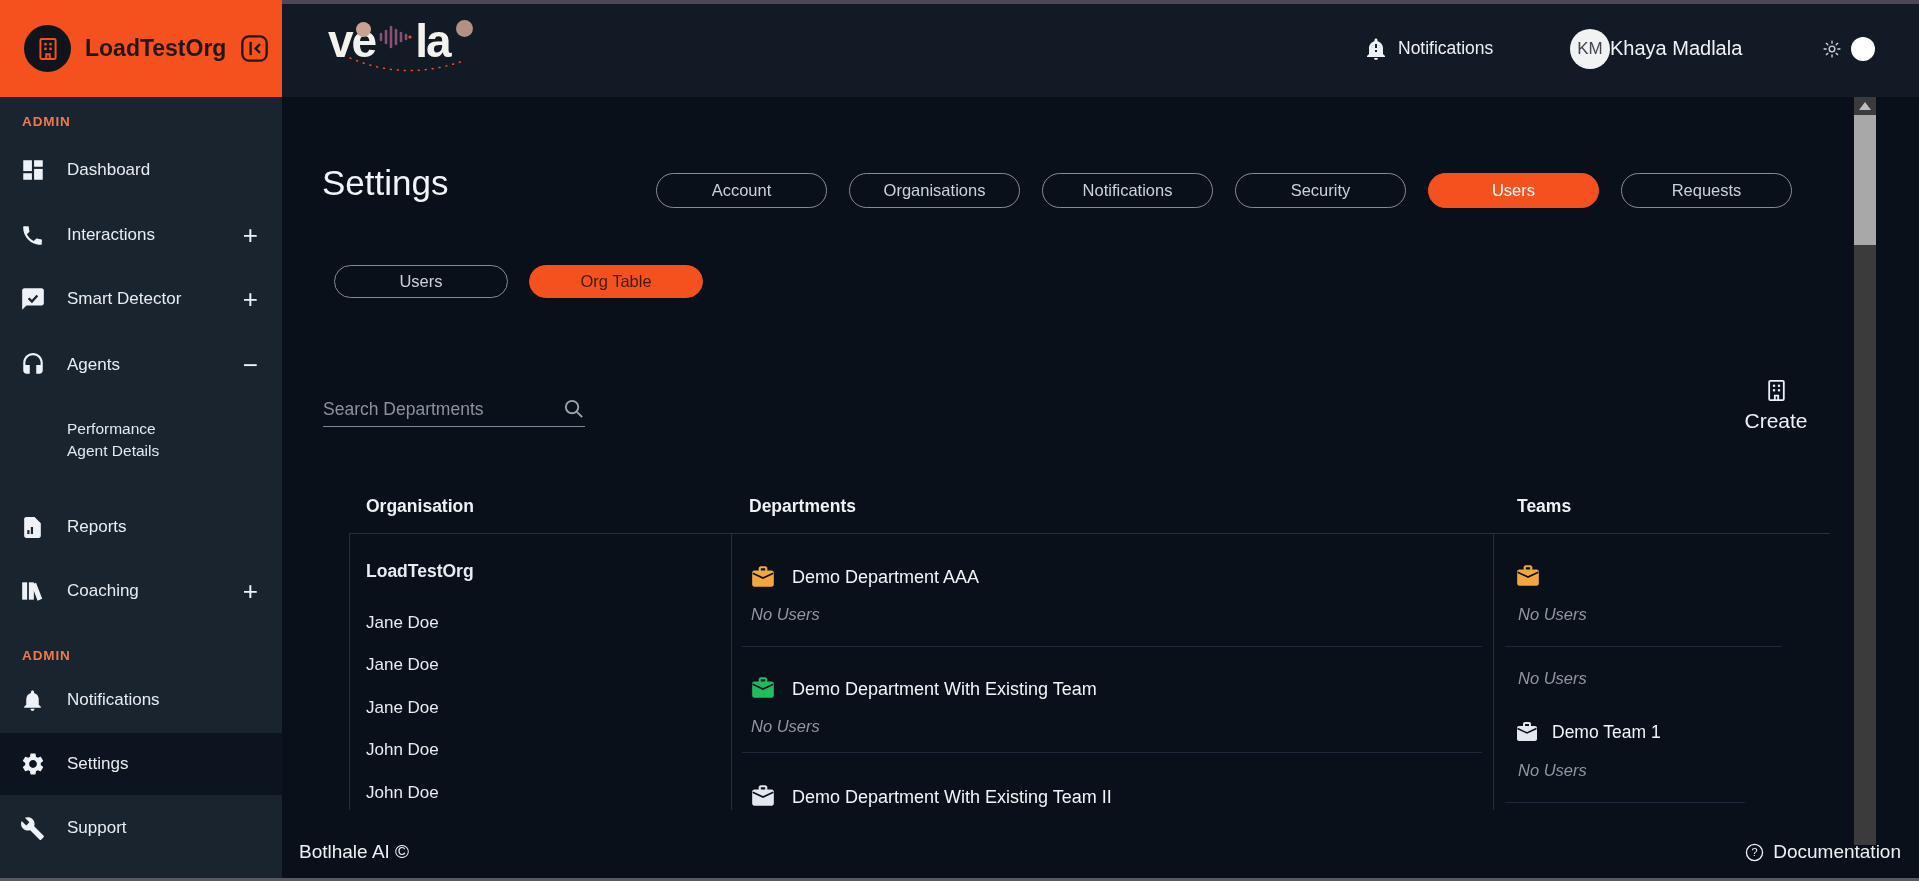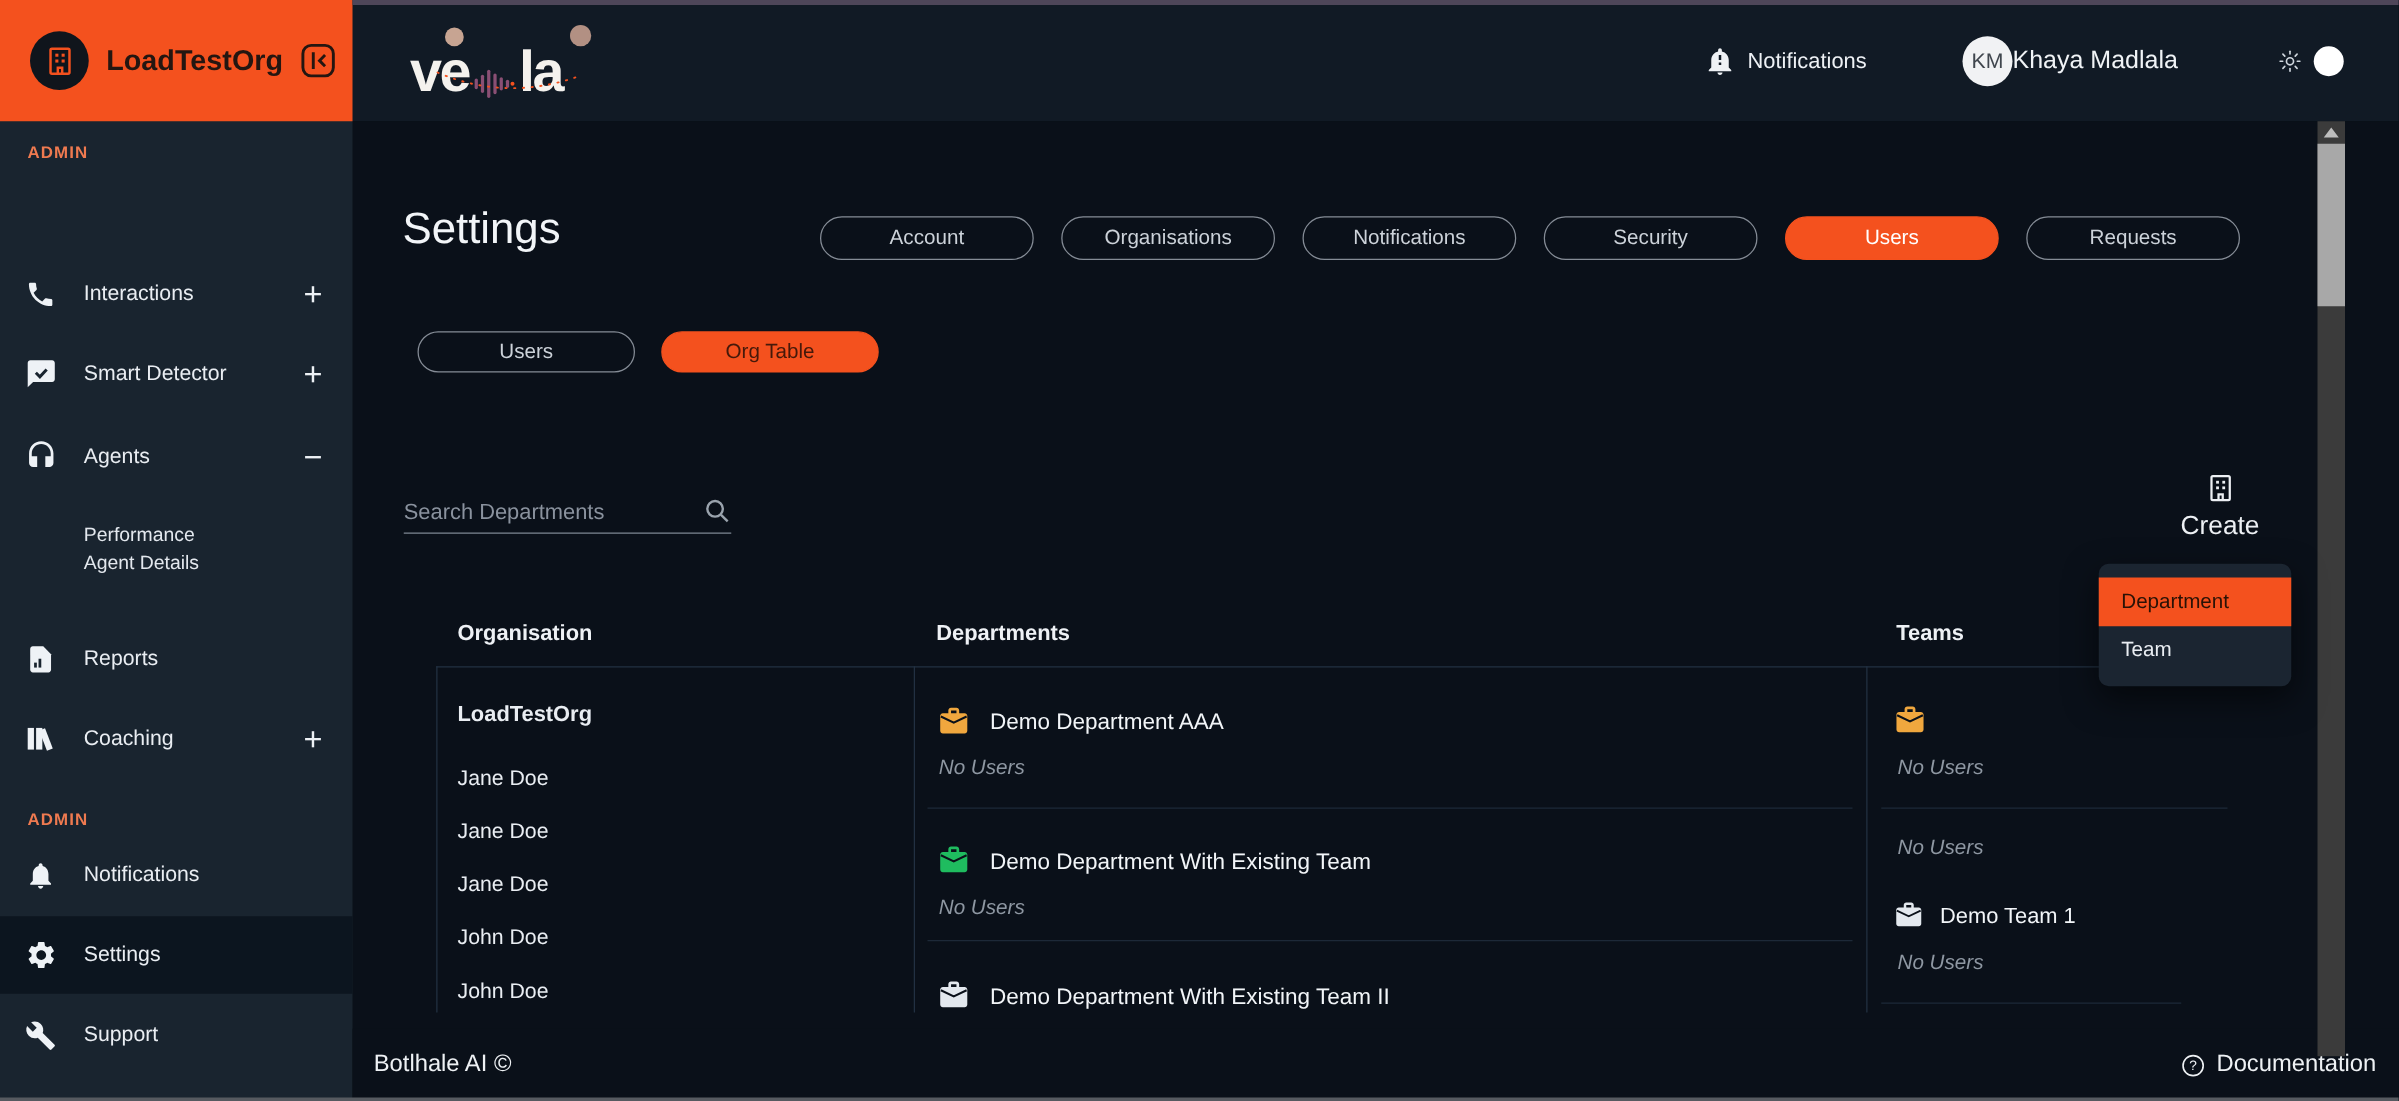--- a/index.html
+++ b/index.html
@@ -22,21 +22,21 @@
   .nav-item .nico{flex:0 0 26px;color:#eef2f6;display:flex}
   .nav-item .nlabel{margin-left:21px;font-size:17px;color:#e9edf2;white-space:nowrap}
   .expander{margin-left:auto;font-size:26px;font-weight:300;color:#edf1f5;line-height:1}
   .nav-sub{position:absolute;left:67px;font-size:15.5px;color:#e3e8ee;cursor:pointer}
   .nav-item.row-settings{top:733px;height:62px;background:#0c151f}
   .nav-item.row-support{top:797px;height:62px}
 
   
   .topbar{position:absolute;left:282px;top:0;width:1637px;height:97px;background:#111a25}
   .topstrip{position:absolute;left:282px;top:0;width:1637px;height:4px;background:var(--top_strip,#4e4659);z-index:12}
-  .logo{position:absolute;left:46px;top:18px;height:62px;display:flex;align-items:flex-end;cursor:pointer}
+  .logo{position:absolute;left:46px;top:18px;height:62px;display:flex;align-items:flex-start;cursor:pointer}
   .logo-text{font-size:46px;font-weight:800;color:#f4f2ee;letter-spacing:-2px;line-height:1}
   .logo-wave{margin:6px 2px 0 2px}
   .logo-face{position:absolute;border-radius:50%;background:#c7a492}
   .face1{width:15px;height:15px;left:28px;top:4px}
   .face2{width:17px;height:17px;left:128px;top:2px;background:#b29083}
   .logo-arc{position:absolute;left:18px;top:38px}
   .tb-group{position:absolute;top:0;height:97px;display:flex;align-items:center;cursor:pointer}
   .tb-label{font-size:17.5px;color:#eef1f5;margin-left:10px}
   .avatar{width:40px;height:40px;border-radius:50%;background:#f1f2f4;color:#40464e;font-size:17px;
           display:flex;align-items:center;justify-content:center;font-weight:400}
@@ -128,20 +128,31 @@
         <svg width="31" height="31" viewBox="0 0 28 28" fill="none" stroke="#241611" stroke-width="2.1">
           <rect x="3" y="3" width="22" height="22" rx="6"></rect>
           <line x1="10.5" y1="8" x2="10.5" y2="20"></line>
           <path d="M19 10l-4 4 4 4"></path>
         </svg>
       </span>
     </div>
 
     <div class="sec-label" style="top:114px">ADMIN</div>
 
+    <div class="nav-item" style="top:148px">
+      <span class="nico">
+        <svg width="26" height="26" viewBox="0 0 24 24" fill="currentColor">
+          <rect x="3" y="3" width="8" height="10"></rect>
+            <rect x="3" y="15" width="8" height="6"></rect>
+          <rect x="13" y="3" width="8" height="6"></rect>
+            <rect x="13" y="11" width="8" height="10"></rect>
+        </svg>
+      </span>
+      <span class="nlabel">Dashboard</span>
+    </div>
 
     <div class="nav-item" style="top:213px">
       <span class="nico">
         <svg width="25" height="25" viewBox="0 0 24 24" fill="currentColor">
           <path d="M6.62 10.79c1.44 2.83 3.76 5.14 6.59 6.59l2.2-2.2c.27-.27.67-.36 1.02-.24 1.12.37 2.33.57 3.57.57.55 0 1 .45 1 1V20c0 .55-.45 1-1 1-9.39 0-17-7.61-17-17 0-.55.45-1 1-1h3.5c.55 0 1 .45 1 1 0 1.25.2 2.45.57 3.57.11.35.03.74-.25 1.02l-2.2 2.2z"></path>
         </svg>
       </span>
       <span class="nlabel">Interactions</span>
       <span class="expander">+</span>
     </div>
@@ -317,24 +328,20 @@
         <g fill="#edf0f4">
           <rect x="8.8" y="6.8" width="2" height="2"></rect>
             <rect x="13.2" y="6.8" width="2" height="2"></rect>
           <rect x="8.8" y="10.8" width="2" height="2"></rect>
             <rect x="13.2" y="10.8" width="2" height="2"></rect>
         </g>
       </svg>
       <div class="create-label">Create</div>
     </div>
 
-    <div class="menu">
-      <div class="menu-item highlighted">Department</div>
-      <div class="menu-item">Team</div>
-    </div>
 
     <div class="th" style="left:84px">Organisation</div>
     <div class="th" style="left:467px">Departments</div>
     <div class="th" style="left:1235px">Teams</div>
 
     <div class="hl" style="left:67px;top:436px;width:1481px"></div>
     <div class="vl" style="left:67px;top:436px;height:277px"></div>
     <div class="vl" style="left:449px;top:436px;height:277px"></div>
     <div class="vl" style="left:1211px;top:436px;height:277px"></div>
 

